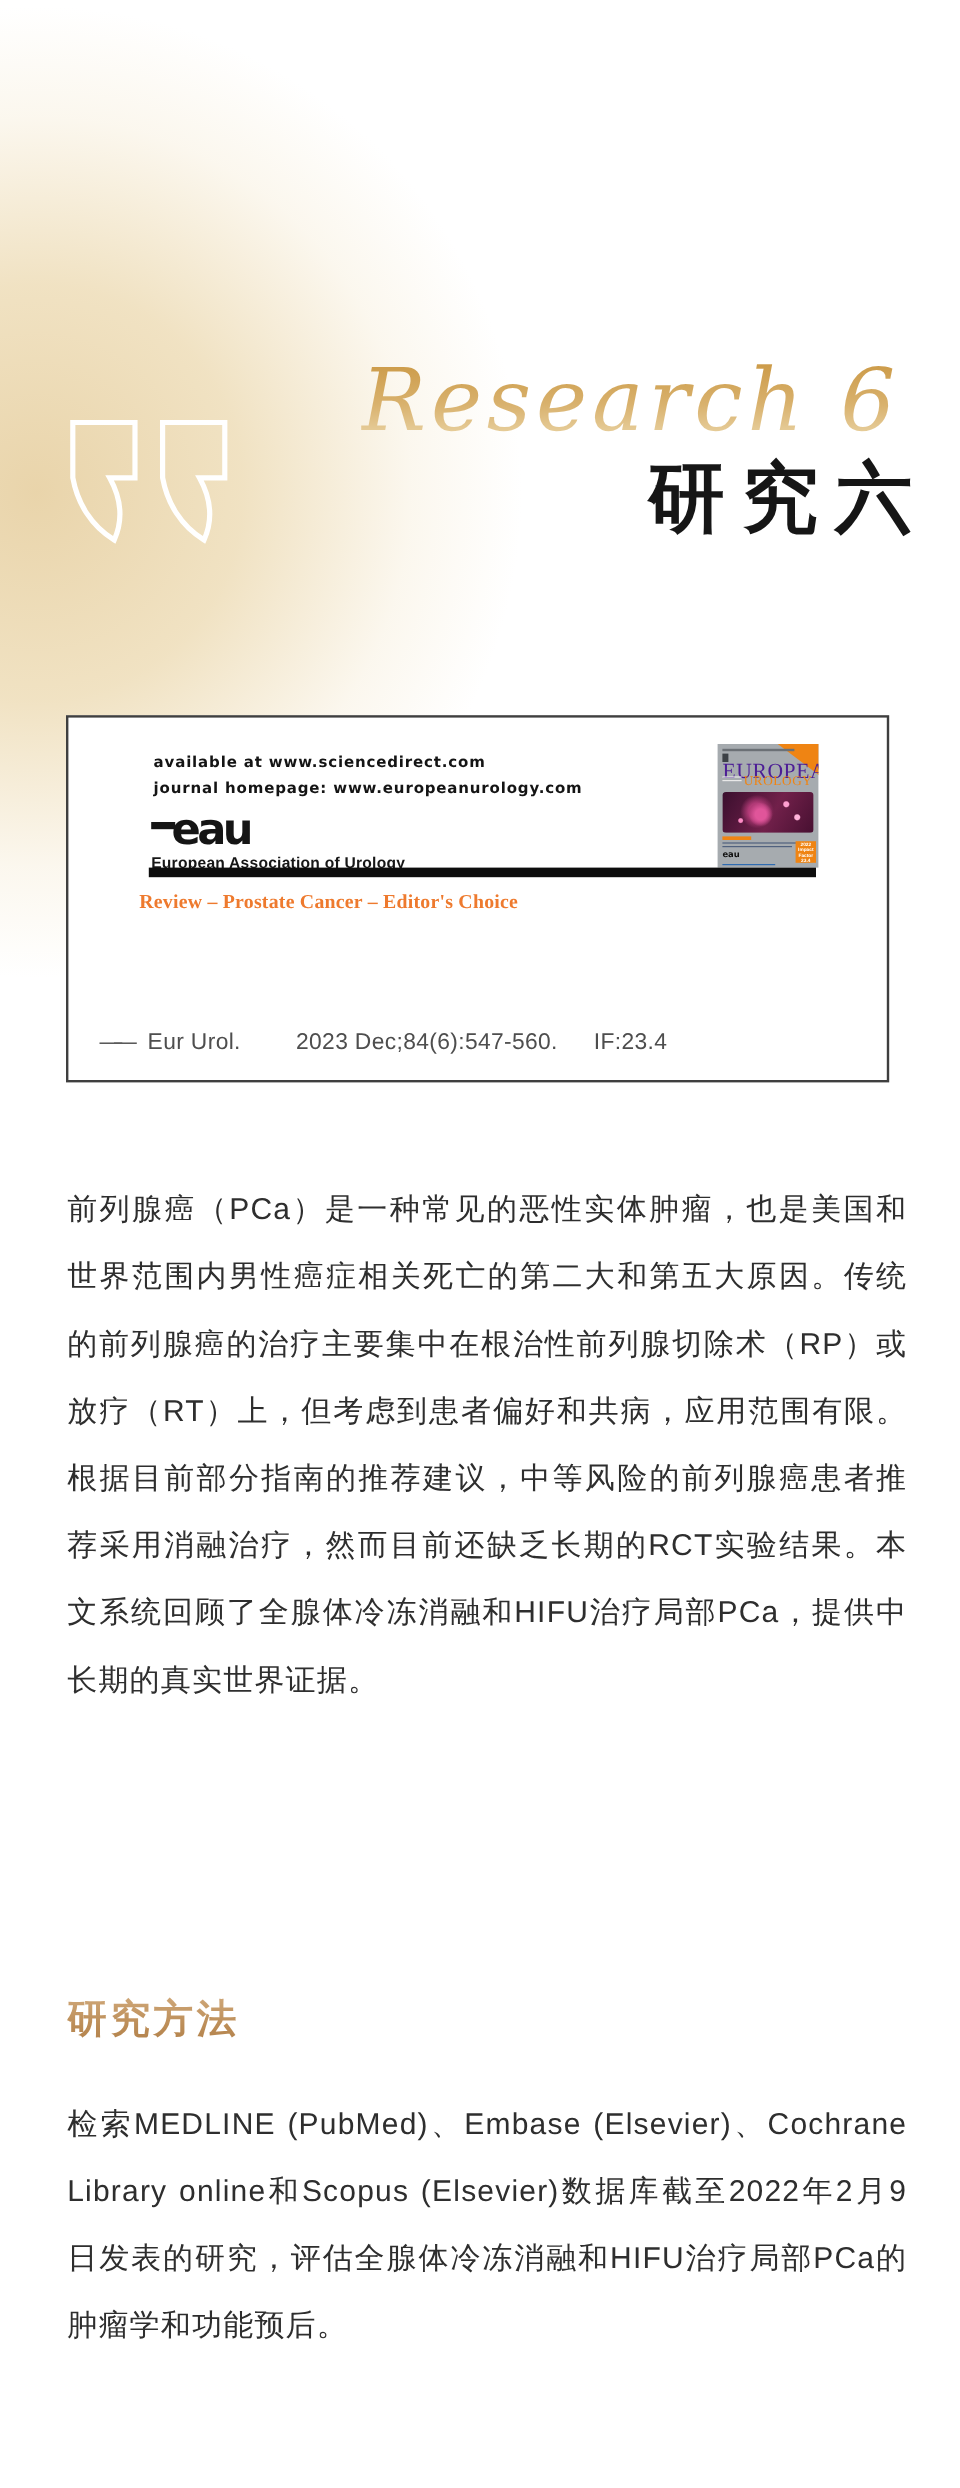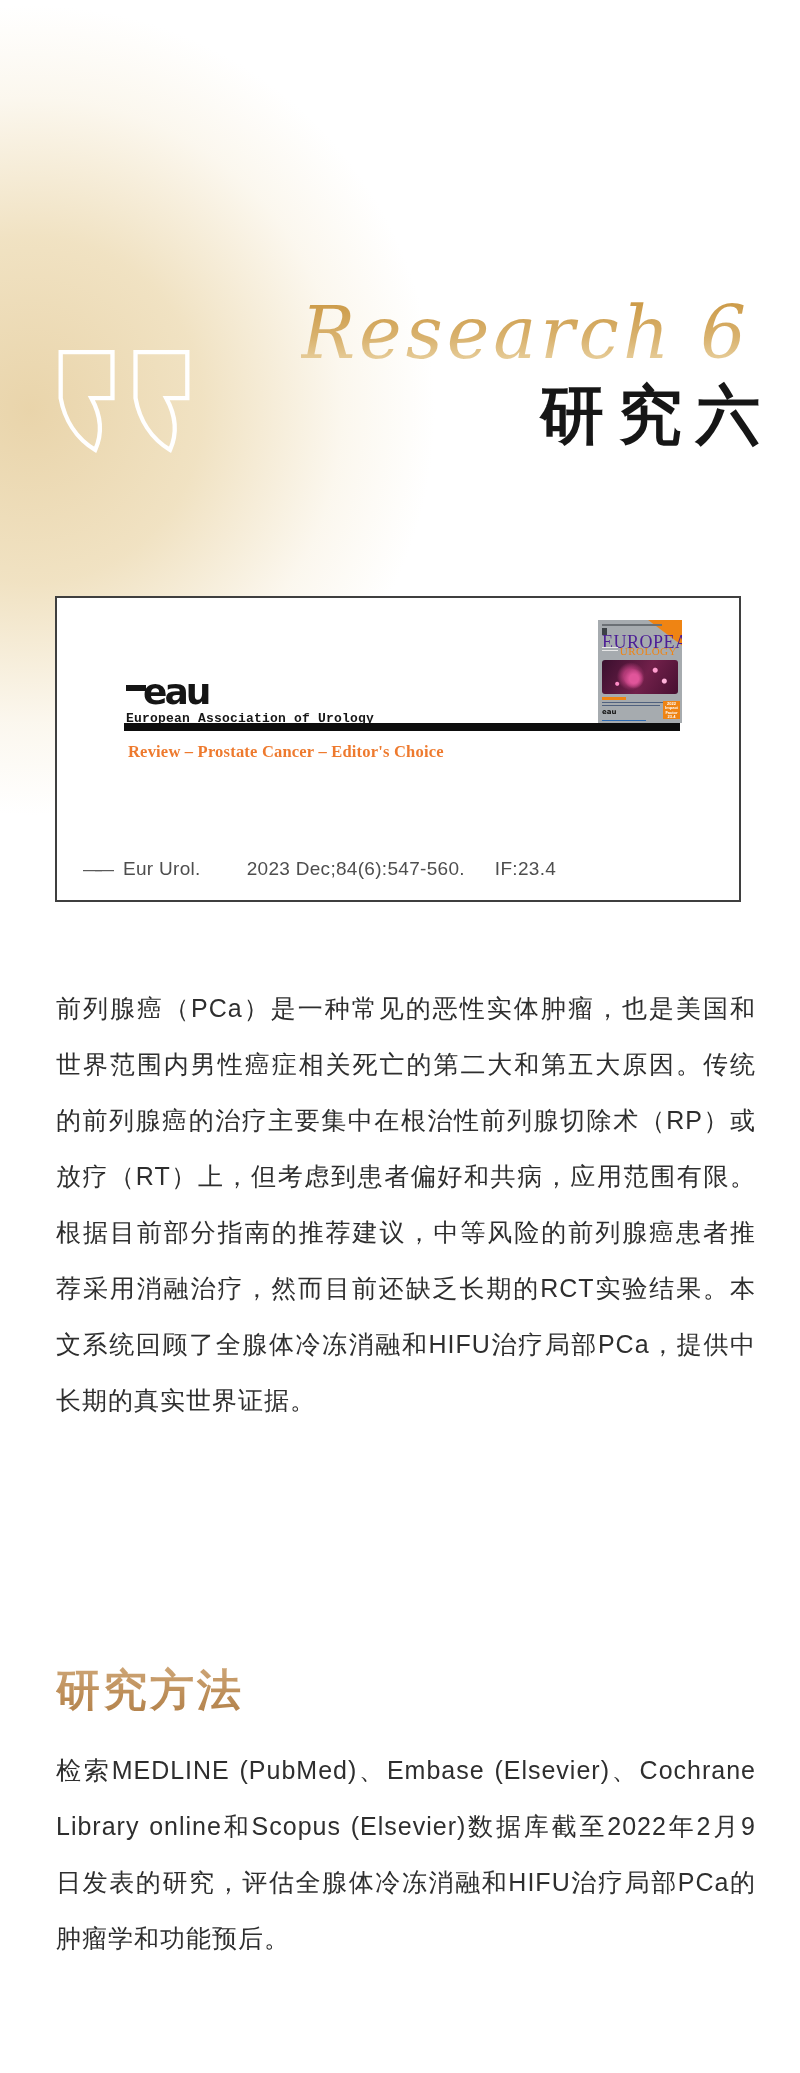--- a/index.html
+++ b/index.html
@@ -42,24 +42,24 @@
     font-family:"DejaVu Sans", sans-serif; font-weight:700;
     font-size:12.5px; line-height:22px; letter-spacing:0.7px; color:#141414;
   }
   .eau-block { position:absolute; left:69px; top:80px; }
   .eau-logo { display:flex; align-items:center; height:28px; }
   .eau-bar { width:20px; height:6px; background:#151515; margin-right:-3px; margin-top:-8px; }
   .eau-text {
     font-family:"DejaVu Sans", sans-serif; font-weight:800;
     font-size:36px; line-height:28px; letter-spacing:-3px; color:#151515;
   }
-  .eau-org { margin-top:5px; font-size:13px; font-weight:700; color:#161616; letter-spacing:0.2px;font-family:Liberation Mono, monospace; }
+  .eau-org { margin-top:5px; font-size:13px; font-weight:700; color:#161616; letter-spacing:0.2px; }
   .card-divider { position:absolute; left:67px; top:125px; width:556px; height:8px; background:#0d0d0d; }
   .section-label {
-    position:absolute; left:71px; top:144px;
+    position:absolute; left:59px; top:144px;
     font-family:"Liberation Serif", serif; font-weight:700;
     font-size:16.5px; color:#ee7a2e; letter-spacing:0.2px;
   }
   .article-title {
     position:absolute; left:71px; top:171px; width:528px;
     font-family:"Liberation Serif", serif; font-weight:700;
     font-size:17.5px; line-height:25px; color:#0f0f0f;
   }
   .cite {
     position:absolute; left:26px; top:260px; display:flex; align-items:baseline;
@@ -119,40 +119,44 @@
   .body-text {
     position:absolute; left:56px; width:700px;
     font-size:25px; line-height:56px; letter-spacing:1px;
     color:#2e2e2e; font-weight:300;
     text-align:justify; text-justify:inter-character;
   }
   .p-intro { top:980px; }
   .methods-heading {
     position:absolute; left:56px; top:1662px;
     font-family:"Liberation Serif", serif; font-weight:700;
-    font-size:44px; letter-spacing:3px; line-height:1.3;
+    font-size:33px; letter-spacing:3px; line-height:1.3;
     background:linear-gradient(180deg,#d0a97b 0%, #bc8d57 60%, #b1804a 100%);
     -webkit-background-clip:text; background-clip:text; color:transparent;
   }
   .p-methods { top:1742px; }
 </style>
 </head>
 <body>
 
 <div class="page">
 
   <svg class="quote-icon" viewBox="0 0 148 120" fill="none" xmlns="http://www.w3.org/2000/svg">
     <path d="M8 8 H62 V56 H40 C50 74 52 92 44 110 C24 98 12 78 8 56 Z" stroke="#ffffff" stroke-width="4.5"></path>
     <path d="M86 8 H140 V56 H118 C128 74 130 92 122 110 C102 98 90 78 86 56 Z" stroke="#ffffff" stroke-width="4.5"></path>
   </svg>
   <div class="research-en">Research 6</div>
   <div class="research-zh">研究六</div>
 
   <section class="card">
 
+    <div class="avail-block">
+      <div class="avail-line">available at www.sciencedirect.com</div>
+      <div class="avail-line">journal homepage: www.europeanurology.com</div>
+    </div>
 
     <div class="eau-block">
       <div class="eau-logo">
         <span class="eau-bar"></span>
         <span class="eau-text">eau</span>
       </div>
       <div class="eau-org">European Association of Urology</div>
     </div>
 
     <div class="cover">

